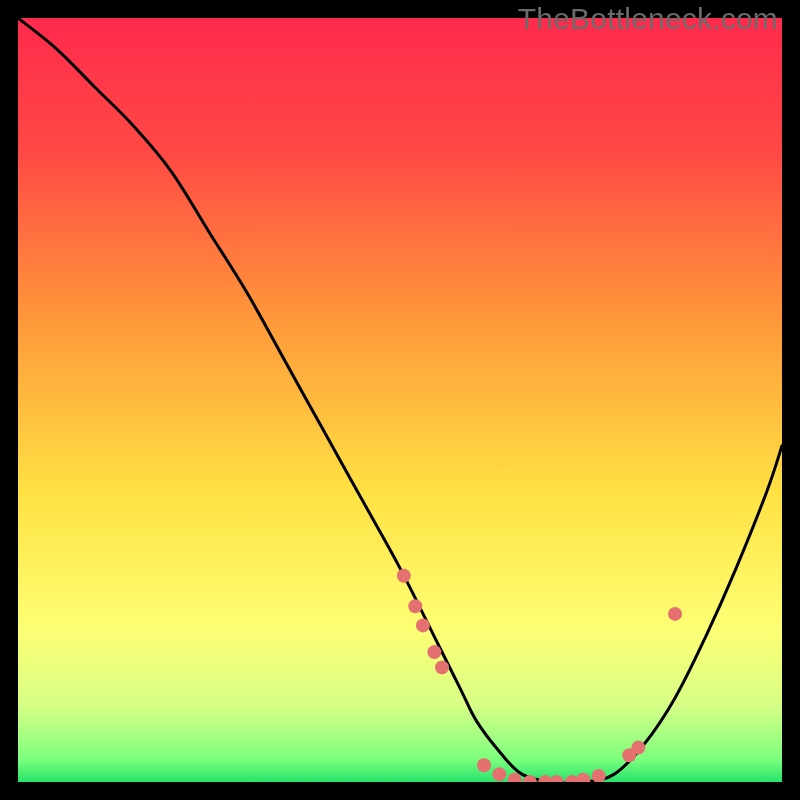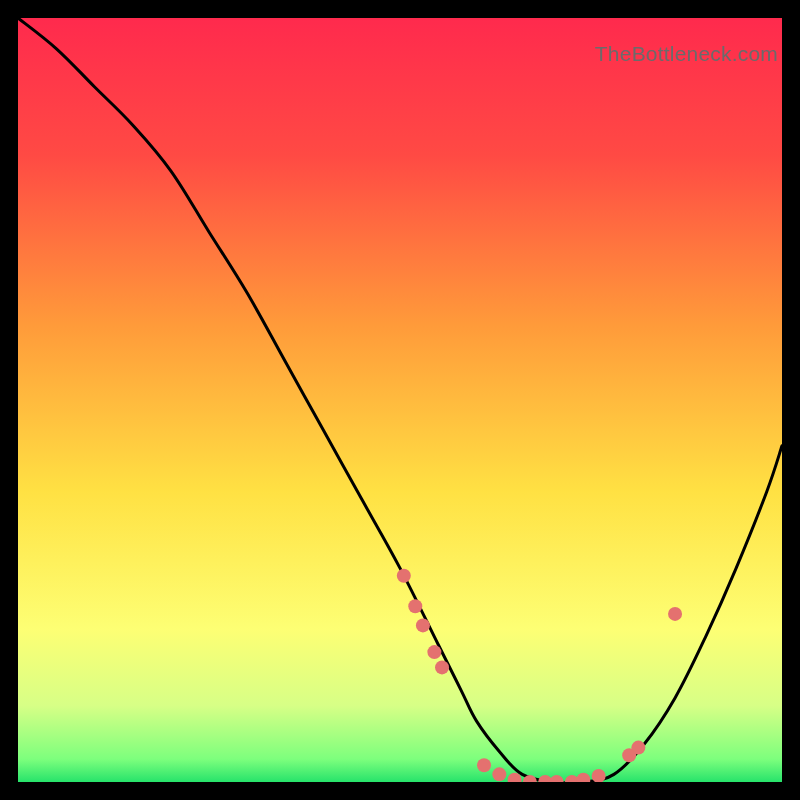--- a/index.html
+++ b/index.html
@@ -24,24 +24,23 @@
     left: 0;
     top: 0;
     width: 764px;
     height: 764px;
   }
   .watermark {
     position: absolute;
     top: 2px;
     right: 22px;
     color: #6b6b6b;
-    font-size: 21px;
+    font-size: 30px;
     font-weight: 500;
     letter-spacing: 0.2px;
-    margin-top: 40px;
   }
 </style>
 </head>
 <body>
 
 <div class="frame">
   <svg class="plot" viewBox="0 0 764 764" preserveAspectRatio="none">
     <defs>
       <linearGradient id="bg-grad" x1="0" y1="0" x2="0" y2="1">
         <stop offset="0%" stop-color="#ff2a4d"></stop>

